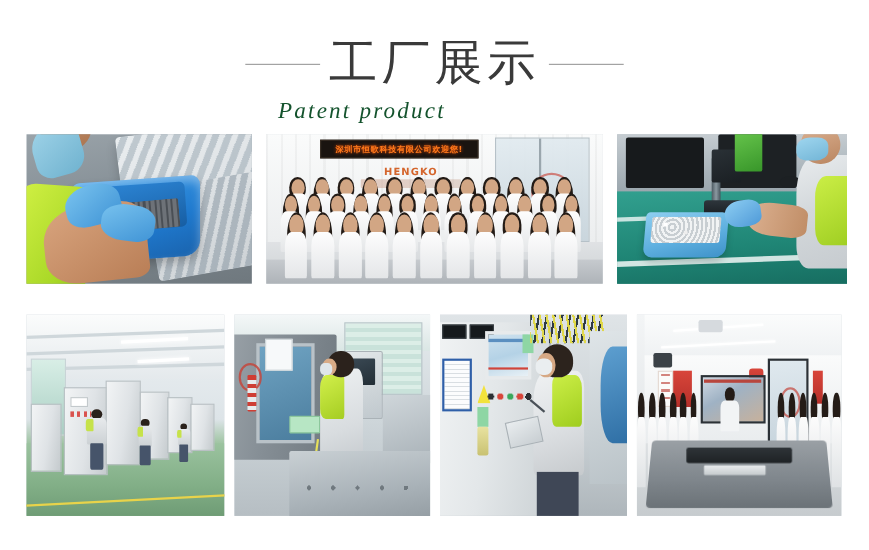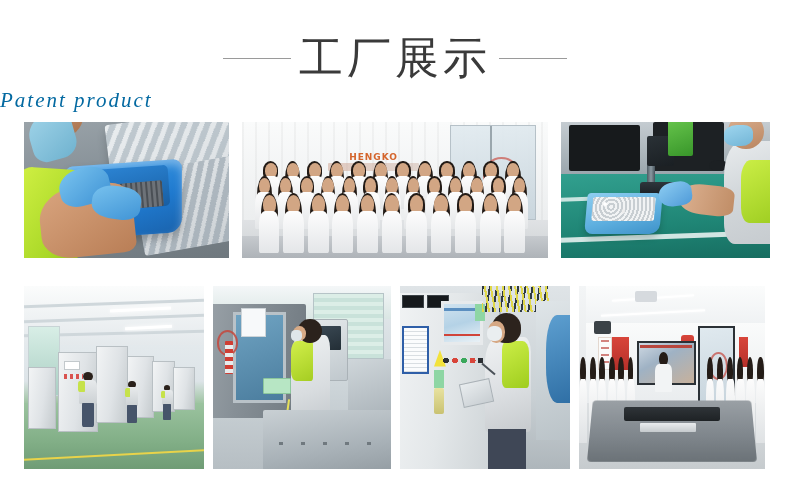--- a/index.html
+++ b/index.html
@@ -48,26 +48,26 @@
     color: #3a3a3a;
     font-weight: 500;
     white-space: nowrap;
     padding: 0 6px;
   }
   .subtitle {
     position: absolute;
     top: 88px;
     left: 0;
     width: 658px;
-    text-align: left;
+    text-align: center;
     font-family: "Liberation Serif", "DejaVu Serif", serif;
     font-style: italic;
     font-size: 21px;
     letter-spacing: 2px;
-    color: #0369a1;
+    color: #14532d;
   }
 
   
   .gallery {
     position: absolute;
     left: 0;
     top: 122px;
     width: 790px;
   }
   .row {
@@ -744,20 +744,23 @@
         <div class="lyr glove2"></div>
       </div>
     </div>
 
     <div class="photo p2">
       <div class="scene">
         <div class="lyr bg"></div>
         <div class="lyr wall"></div>
         <div class="lyr glassdoor"></div>
         <div class="lyr seal"></div>
+        <div class="lyr ledbar">
+          <span class="ledtext">深圳市恒歌科技有限公司欢迎您!</span>
+        </div>
         <div class="lyr logo">
           <span class="logotext">HENGKO</span>
         </div>
         <div class="lyr logosub"></div>
         <div class="lyr floor"></div>
 
         <div class="prow r1">
           <div class="person">
               <span class="hr"></span>
               <span class="hd"></span>

